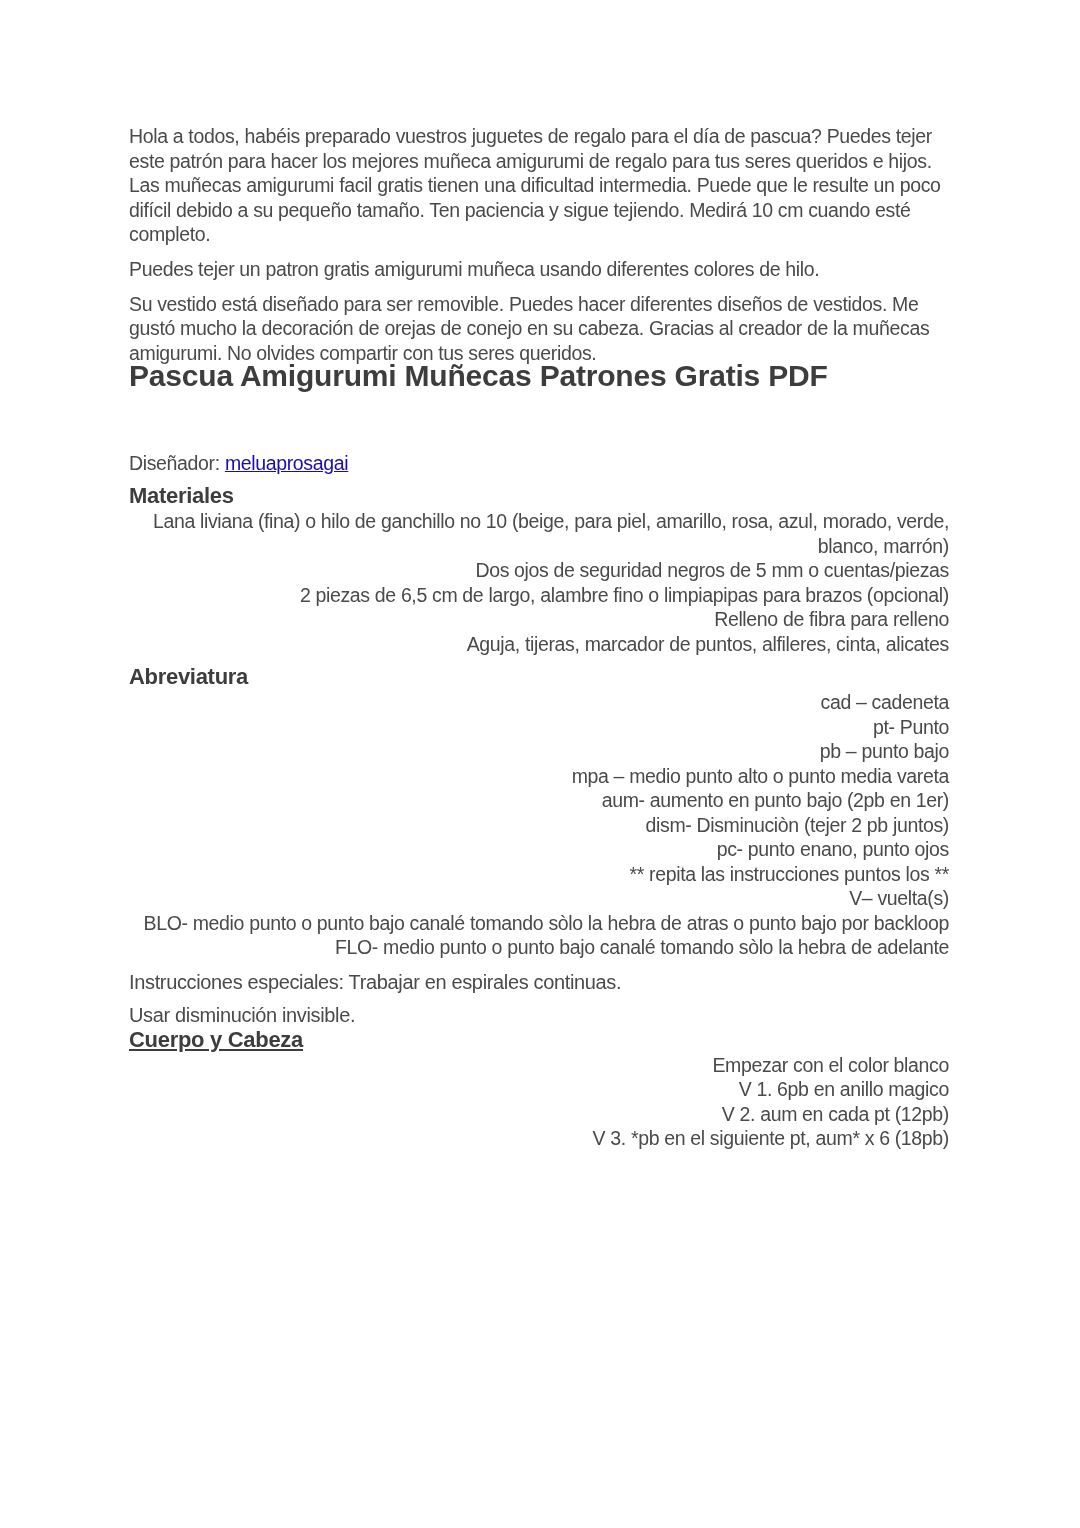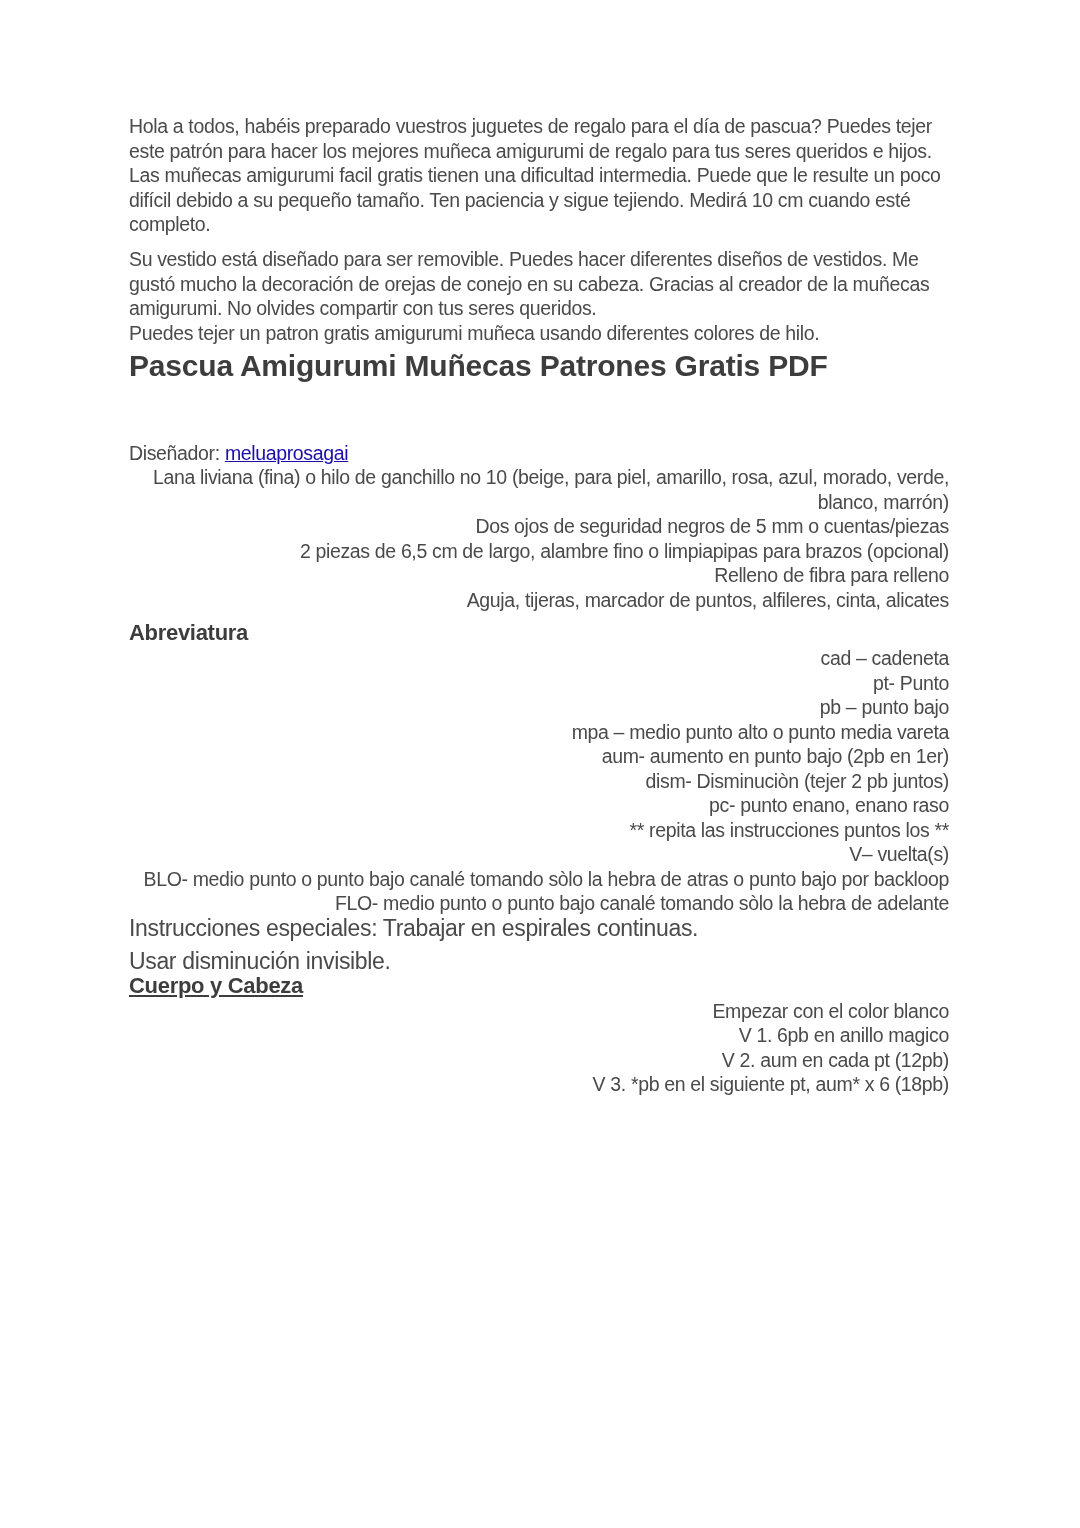--- a/index.html
+++ b/index.html
@@ -1,20 +1,20 @@
 <!DOCTYPE html>
 <html><head>
 <meta charset="utf-8">
 <style>
   html, body { margin: 0; padding: 0; background: #ffffff; }
   body {
     width: 1080px; height: 1528px; position: relative; overflow: hidden;
     font-family: "Liberation Sans", sans-serif; color: #4a4a4a;
   }
-  .page { position: absolute; left: 129px; top: 114px; width: 820px; }
+  .page { position: absolute; left: 129px; top: 124px; width: 820px; }
   p { margin: 0; }
   .intro {
     font-size: 19.5px; line-height: 24.6px; letter-spacing: -0.35px;
     color: #4a4a4a;
   }
   .intro p { margin-bottom: 10px; }
   .title {
     font-family: "Liberation Sans", sans-serif;
     font-weight: bold; font-size: 30px; line-height: 34px;
     color: #3d3d3d; margin: -6px 0 0 0; letter-spacing: -0.2px;
@@ -23,57 +23,58 @@
     margin-top: 58px; font-size: 19.5px; line-height: 24px; letter-spacing: -0.35px;
   }
   .designer a { color: #1a0dab; text-decoration: underline; }
   h2 {
     font-weight: bold; font-size: 22px; line-height: 26px; margin: 8px 0 0 0;
     color: #3d3d3d; letter-spacing: -0.3px;
   }
   .list { font-size: 19.5px; line-height: 24.5px; letter-spacing: -0.35px; }
   .list div { white-space: nowrap; text-align: right; }
   .list div.wrap { white-space: normal; }
-  .special { font-size: 23px; line-height: 24px; letter-spacing: -0.35px; }
+  .special { font-size: 20px; line-height: 24px; letter-spacing: -0.35px; margin-top: 10px; }
   .special p + p { margin-top: 9px; }
   h2.tight { margin-top: 0; text-decoration: underline; }
 </style>
 </head>
 <body>
 
 <div class="page">
   <div class="intro">
     <p>Hola a todos, habéis preparado vuestros juguetes de regalo para el día de pascua? Puedes tejer este patrón para hacer los mejores muñeca amigurumi de regalo para tus seres queridos e hijos. Las muñecas amigurumi facil gratis tienen una dificultad intermedia. Puede que le resulte un poco difícil debido a su pequeño tamaño. Ten paciencia y sigue tejiendo. Medirá 10 cm cuando esté completo.</p>
+    <p>Puedes tejer un patron gratis amigurumi muñeca usando diferentes colores de hilo.</p>
     <p style="margin-bottom:0">Su vestido está diseñado para ser removible. Puedes hacer diferentes diseños de vestidos. Me gustó mucho la decoración de orejas de conejo en su cabeza. Gracias al creador de la muñecas amigurumi. No olvides compartir con tus seres queridos.</p>
-    <p>Puedes tejer un patron gratis amigurumi muñeca usando diferentes colores de hilo.</p>
   </div>
 
   <h1 class="title">Pascua Amigurumi Muñecas Patrones Gratis PDF</h1>
 
   <div class="designer">
     <span>Diseñador: </span><a href="#">meluaprosagai</a>
   </div>
 
+  <h2>Materiales</h2>
   <div class="list">
     <div class="wrap">Lana liviana (fina) o hilo de ganchillo no 10 (beige, para piel, amarillo, rosa, azul, morado, verde, blanco, marrón)</div>
     <div>Dos ojos de seguridad negros de 5 mm o cuentas/piezas</div>
     <div>2 piezas de 6,5 cm de largo, alambre fino o limpiapipas para brazos (opcional)</div>
     <div>Relleno de fibra para relleno</div>
     <div>Aguja, tijeras, marcador de puntos, alfileres, cinta, alicates</div>
   </div>
 
   <h2>Abreviatura</h2>
   <div class="list">
     <div>cad – cadeneta</div>
     <div>pt- Punto</div>
     <div>pb – punto bajo</div>
     <div>mpa – medio punto alto o punto media vareta</div>
     <div>aum- aumento en punto bajo (2pb en 1er)</div>
     <div>dism- Disminuciòn (tejer 2 pb juntos)</div>
-    <div>pc- punto enano, enano raso</div>
+    <div>pc- punto enano, punto ojos</div>
     <div>** repita las instrucciones puntos los **</div>
     <div>V– vuelta(s)</div>
     <div class="wrap">BLO- medio punto o punto bajo canalé tomando sòlo la hebra de atras o punto bajo por backloop</div>
     <div>FLO- medio punto o punto bajo canalé tomando sòlo la hebra de adelante</div>
   </div>
 
   <div class="special">
     <p>Instrucciones especiales: Trabajar en espirales continuas.</p>
     <p>Usar disminución invisible.</p>
   </div>

